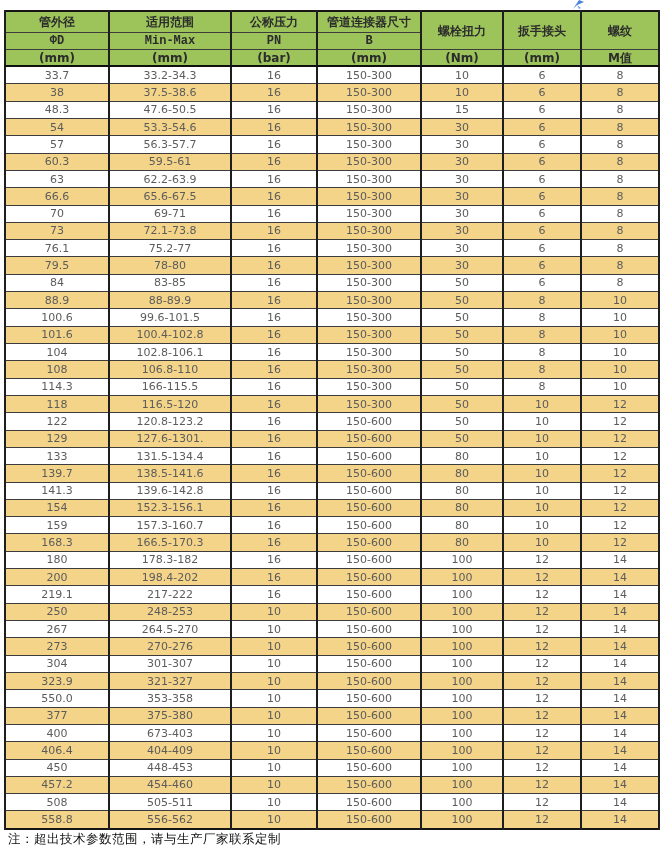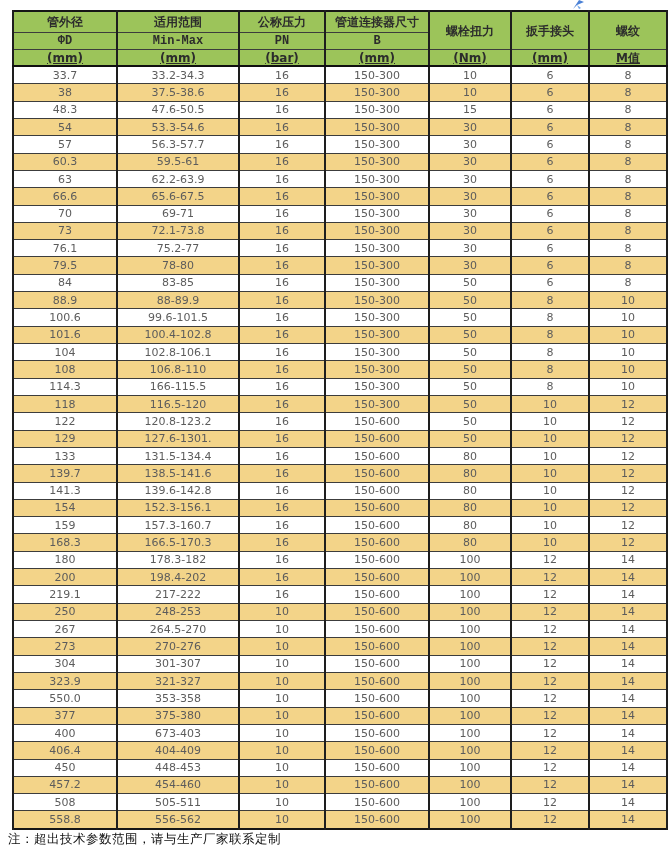--- a/index.html
+++ b/index.html
@@ -2,37 +2,37 @@
 <html><head>
 <meta charset="utf-8">
 <style>
   html,body{margin:0;padding:0;}
   body{
     width:670px;height:849px;position:relative;background:#ffffff;
     font-family:"DejaVu Sans","Liberation Sans",sans-serif;
     overflow:hidden;
   }
   table.spec{
-    position:absolute;left:12px;top:10px;width:654px;
+    position:absolute;left:4px;top:10px;width:654px;
     border-collapse:collapse;table-layout:fixed;
     border:2px solid #161616;
   }
   th,td{
     border-left:2px solid #1e1e1e;border-right:2px solid #1e1e1e;
     border-top:1px solid #3c3c3c;border-bottom:1px solid #3c3c3c;
     text-align:center;vertical-align:middle;padding:0;
     overflow:hidden;white-space:nowrap;
   }
   thead th{
     background:#9cc45a;color:#2c2c2c;
     font-size:12px;font-weight:600;line-height:1;
   }
   tr.h-row1 th{height:20px;}
   tr.h-row2 th{height:16px;font-weight:700;font-family:Liberation Mono, monospace;}
-  tr.h-row3 th{height:15px;border-bottom:2px solid #101010;text-decoration:underline;}
+  tr.h-row3 th{height:15px;border-bottom:2px solid #101010;}
   tbody td{
     height:16.32px;font-size:11px;line-height:1;
     color:#5c5c5c;background:#ffffff;
   }
   tbody tr:nth-child(even) td{background:#f3d489;}
   .note{
     position:absolute;left:8px;top:831px;
     font-size:12.5px;color:#0e0e0e;letter-spacing:0.5px;
   }
   .cursor-artifact{

